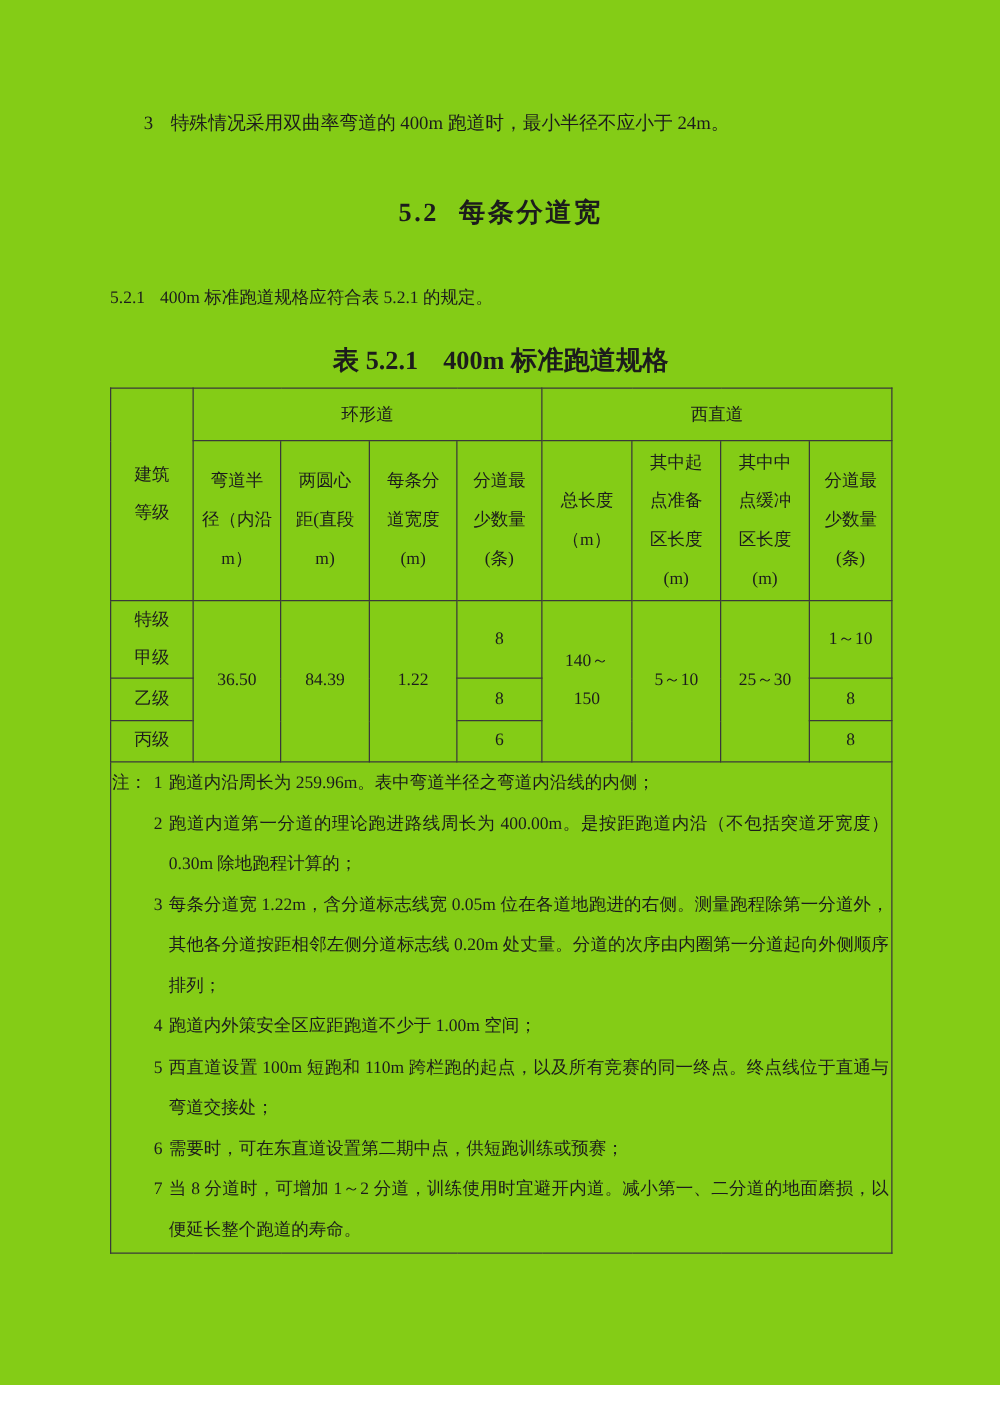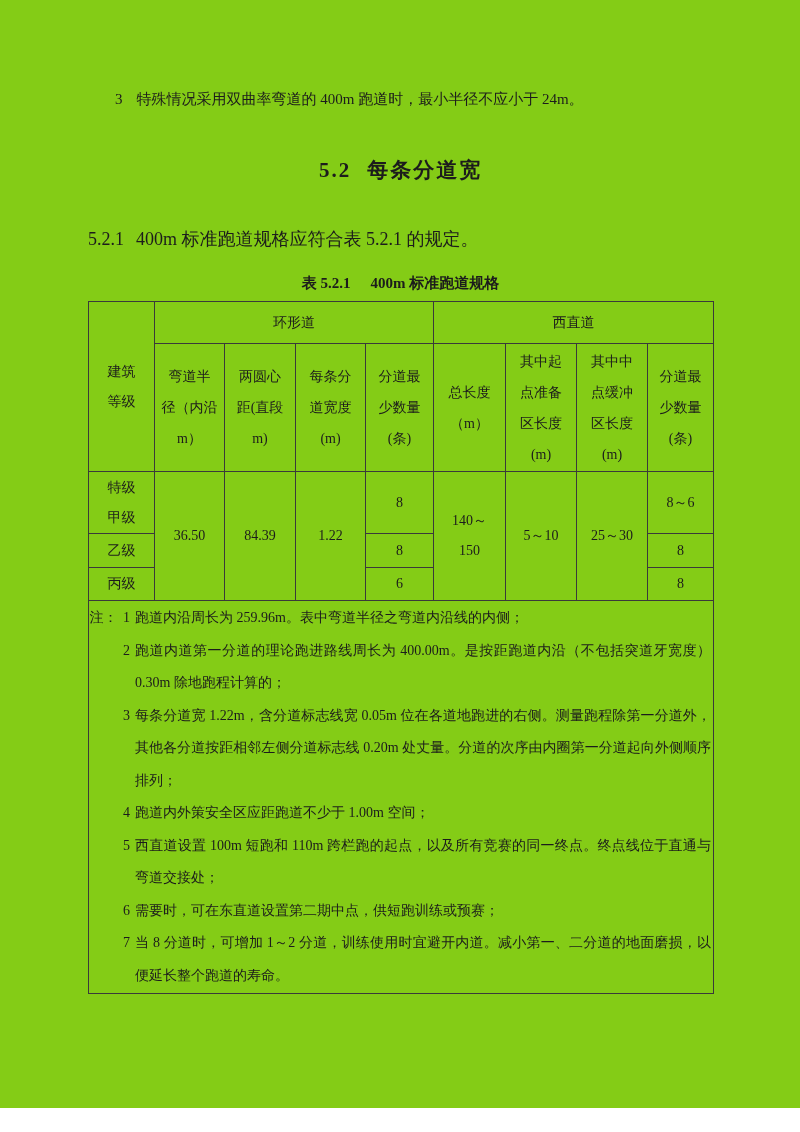--- a/index.html
+++ b/index.html
@@ -8,23 +8,23 @@
     padding:88px 87px 0 88px;
     font-family:Liberation Serif, serif;
     color:#1c1c1c;background:#84cc16;position:relative;overflow:hidden;
   }
   .intro{margin:0;padding-left:27px;font-size:15px;line-height:22px;}
   .intro .num{margin-right:14px;}
   .section-heading{
     margin:46px 0 0 0;text-align:center;font-size:21px;font-weight:bold;letter-spacing:2px;
   }
   .section-heading .gap{display:inline-block;width:16px;}
-  .clause{margin:44px 0 0 0;font-size:18px;line-height:22px;}
+  .clause{margin:44px 0 0 0;font-size:14px;line-height:22px;}
   .clause .clause-num{margin-right:12px;}
-  .table-caption{margin:24px 0 0 0;text-align:center;font-size:15px;font-weight:bold;}
+  .table-caption{margin:24px 0 0 0;text-align:center;font-size:21px;font-weight:bold;}
   .table-caption .cap-gap{display:inline-block;width:20px;}
   table.spec{
     margin-top:8px;width:625px;border-collapse:collapse;table-layout:fixed;
   }
   table.spec td{
     border:1px solid #3a3a3a;text-align:center;vertical-align:middle;
     font-size:14px;padding:0;color:#1c1c1c;margin-left:44px;
   }
   .pre{white-space:pre-line;}
   tr.h1{height:42px;}
@@ -116,21 +116,21 @@
       <td class="pre val">特级
 甲级</td>
       <td rowspan="3" class="val">36.50</td>
       <td rowspan="3" class="val">84.39</td>
       <td rowspan="3" class="val">1.22</td>
       <td class="val">8</td>
       <td rowspan="3" class="pre val">140～
 150</td>
       <td rowspan="3" class="val">5～10</td>
       <td rowspan="3" class="val">25～30</td>
-      <td class="val">8～6</td>
+      <td class="val">1～10</td>
     </tr>
     <tr class="r2">
       <td class="val">乙级</td>
       <td class="val">8</td>
       <td class="val">8</td>
     </tr>
     <tr class="r3">
       <td class="val">丙级</td>
       <td class="val">6</td>
       <td class="val">8</td>

